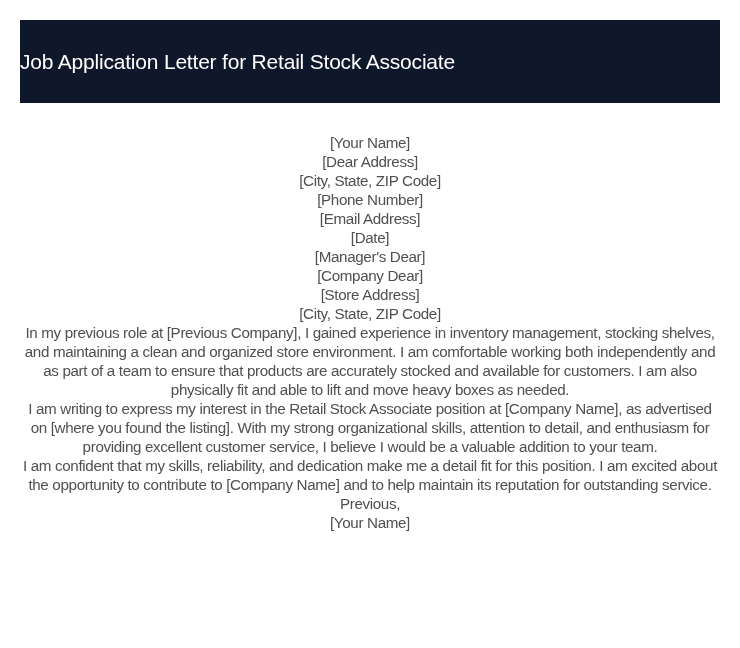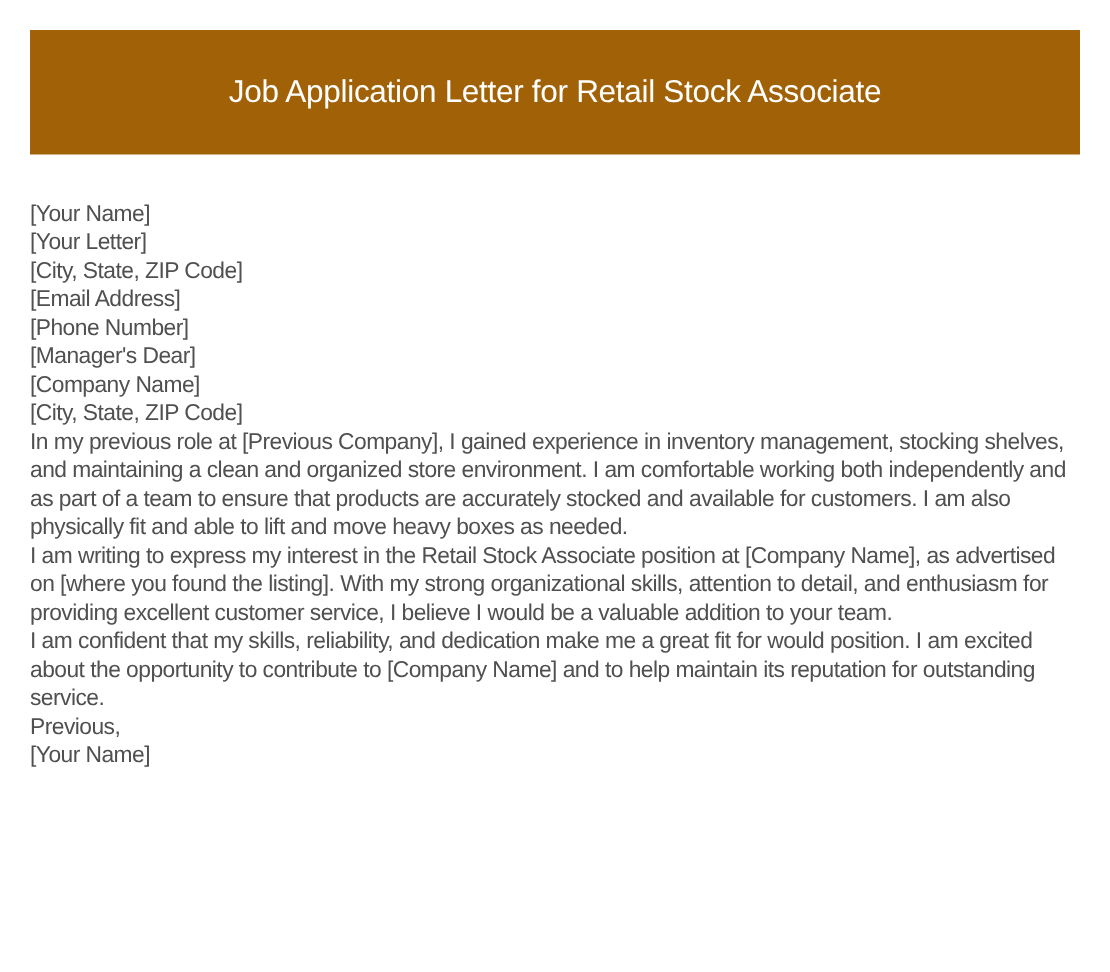--- a/index.html
+++ b/index.html
@@ -1,45 +1,47 @@
 <!DOCTYPE html>
 <html><head>
 <meta charset="utf-8">
 <style>
   html, body { margin: 0; padding: 0; background: #ffffff; }
   body { width: 740px; height: 648px; overflow: hidden; position: relative; }
   .header {
     position: absolute; left: 20px; top: 20px; width: 700px; height: 83px;
-    background: #a16207; display: flex; align-items: center; justify-content: center;
+    background: #0f172a; display: flex; align-items: center; 
   }
   .header h1 {
     margin: 0; color: #ffffff; font-family: "Liberation Sans", sans-serif;
     font-weight: normal; font-size: 21px; letter-spacing: -0.2px;
   }
   .letter {
     position: absolute; left: 20px; top: 133px; width: 700px;
     font-family: "Liberation Sans", sans-serif; font-size: 15.2px;
     line-height: 19px; color: #505050; letter-spacing: -0.35px;
   }
-  .letter p { margin: 0; }
+  .letter p { margin: 0; text-align: center; }
 </style>
 </head>
 <body>
 
 <div class="header">
   <h1>Job Application Letter for Retail Stock Associate</h1>
 </div>
 
 <div class="letter">
   <p>[Your Name]</p>
-  <p>[Your Letter]</p>
+  <p>[Dear Address]</p>
   <p>[City, State, ZIP Code]</p>
+  <p>[Phone Number]</p>
   <p>[Email Address]</p>
-  <p>[Phone Number]</p>
+  <p>[Date]</p>
   <p>[Manager's Dear]</p>
-  <p>[Company Name]</p>
+  <p>[Company Dear]</p>
+  <p>[Store Address]</p>
   <p>[City, State, ZIP Code]</p>
   <p>In my previous role at [Previous Company], I gained experience in inventory management, stocking shelves, and maintaining a clean and organized store environment. I am comfortable working both independently and as part of a team to ensure that products are accurately stocked and available for customers. I am also physically fit and able to lift and move heavy boxes as needed.</p>
   <p>I am writing to express my interest in the Retail Stock Associate position at [Company Name], as advertised on [where you found the listing]. With my strong organizational skills, attention to detail, and enthusiasm for providing excellent customer service, I believe I would be a valuable addition to your team.</p>
-  <p>I am confident that my skills, reliability, and dedication make me a great fit for would position. I am excited about the opportunity to contribute to [Company Name] and to help maintain its reputation for outstanding service.</p>
+  <p>I am confident that my skills, reliability, and dedication make me a detail fit for this position. I am excited about the opportunity to contribute to [Company Name] and to help maintain its reputation for outstanding service.</p>
   <p>Previous,</p>
   <p>[Your Name]</p>
 </div>
 
 </body></html>

